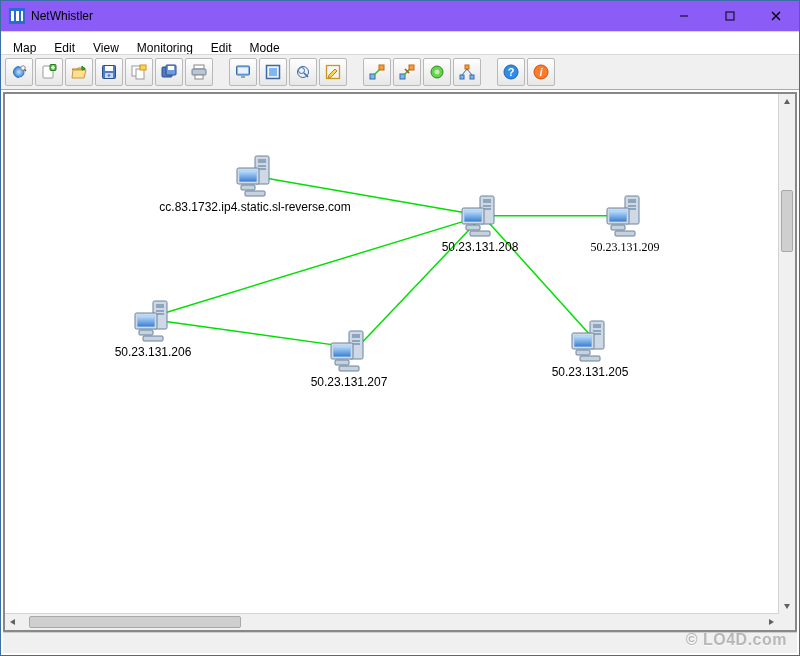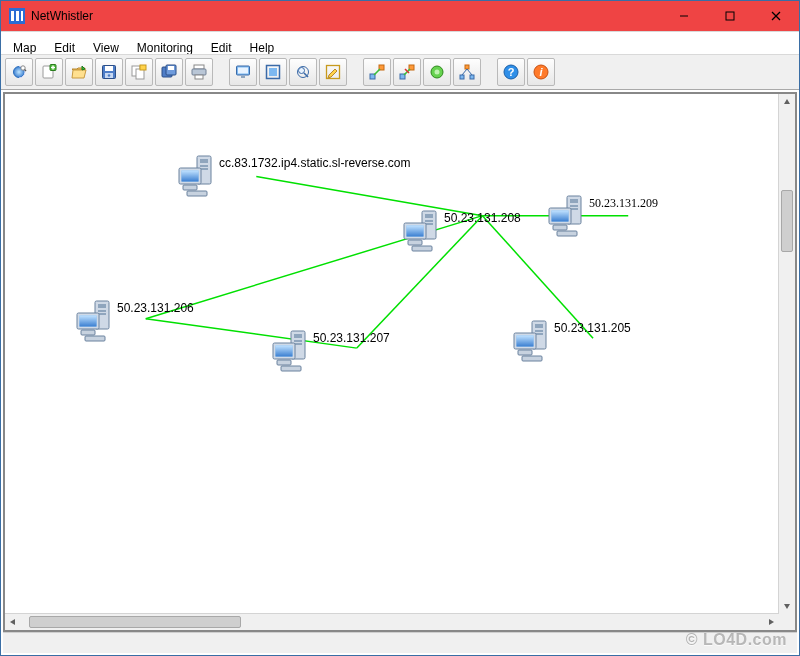--- a/index.html
+++ b/index.html
@@ -1,38 +1,38 @@
 <!DOCTYPE html>
 <html><head>
 <meta charset="utf-8">
 <style>
   html,body{margin:0;padding:0;font-family:"Segoe UI",Tahoma,sans-serif;font-size:12px;background:#fff;color:#000;}
   .window{width:800px;height:656px;box-sizing:border-box;border:1px solid #3a6ea5;display:flex;flex-direction:column;background:#fff;position:relative;}
   
-  .titlebar{height:30px;display:flex;align-items:center;border-bottom:1px solid #d9d9d9;background:#ef4444;}
+  .titlebar{height:30px;display:flex;align-items:center;border-bottom:1px solid #d9d9d9;background:#8b5cf6;}
   .titlebar .app-icon{width:16px;height:16px;margin:0 6px 0 8px;}
   .titlebar .title{flex:0 0 auto;font-size:12px;}
   .titlebar .spacer{flex:1 1 auto;}
   .win-controls{display:flex;height:100%;}
   .win-btn{width:46px;height:100%;display:flex;align-items:center;justify-content:center;}
   .win-btn svg{width:10px;height:10px;}
   
   .menubar{height:22px;display:flex;align-items:center;padding:0 4px;gap:2px;font-size:12px;}
   .menu-item{padding:2px 8px;margin-top:9px;}
   
   .toolbar{height:34px;background:#f0f0f0;border-top:1px solid #d9d9d9;border-bottom:1px solid #a9a9a9;display:flex;align-items:center;padding:0 4px;gap:4px;}
   .tb-group{display:flex;gap:2px;}
   .tb-sep{width:8px;}
   .tb-btn{width:26px;height:26px;border:1px solid #b9b9b9;background:linear-gradient(#fefefe,#e7e7e7);display:flex;align-items:center;justify-content:center;border-radius:2px;}
   .tb-btn svg{width:16px;height:16px;}
   
   .canvas-wrap{flex:1 1 auto;position:relative;border:2px solid #888;margin:2px 2px 0 2px;overflow:hidden;background:#fff;}
   .canvas{position:absolute;inset:0;right:16px;bottom:16px;overflow:hidden;}
   .canvas svg.lines{position:absolute;inset:0;width:100%;height:100%;}
-  .node{position:absolute;display:flex;flex-direction:row;align-items:flex-start;width:160px;pointer-events:auto;}
+  .node{position:absolute;display:flex;flex-direction:column;align-items:center;width:160px;pointer-events:auto;}
   .node .icon-wrap{width:44px;height:44px;display:flex;align-items:flex-end;justify-content:center;}
   .node-label{font-size:12px;text-align:center;white-space:nowrap;margin-top:2px;}
   
   .vscroll{position:absolute;right:0;top:0;bottom:16px;width:16px;background:#f0f0f0;border-left:1px solid #d4d4d4;display:flex;flex-direction:column;}
   .hscroll{position:absolute;left:0;right:16px;bottom:0;height:16px;background:#f0f0f0;border-top:1px solid #d4d4d4;display:flex;flex-direction:row;}
   .sb-btn{width:16px;height:16px;display:flex;align-items:center;justify-content:center;background:#f0f0f0;}
   .sb-track-v{flex:1;position:relative;}
   .sb-track-h{flex:1;position:relative;}
   .sb-thumb-v{position:absolute;left:2px;right:2px;top:80px;height:60px;background:#cfcfcf;border:1px solid #a8a8a8;border-radius:2px;}
   .sb-thumb-h{position:absolute;top:2px;bottom:2px;left:8px;width:210px;background:#cfcfcf;border:1px solid #a8a8a8;border-radius:2px;}
@@ -77,21 +77,21 @@
         </div>
     </div>
   </div>
 
   <div class="menubar" id="menubar">
       <div class="menu-item">Map</div>
       <div class="menu-item">Edit</div>
       <div class="menu-item">View</div>
       <div class="menu-item">Monitoring</div>
       <div class="menu-item">Edit</div>
-      <div class="menu-item">Help</div>
+      <div class="menu-item">Mode</div>
     </div>
 
   <div class="toolbar" id="toolbar">
       <div class="tb-group">
         <div class="tb-btn">
           <span style="display: inline-flex;">
             <svg viewBox="0 0 16 16">
               <circle cx="8" cy="8" r="5.5" fill="url(#g1)" stroke="#2a6dbb"></circle>
               <path d="M8 2 A6 6 0 0 1 8 14" fill="none" stroke="#eaeaff" stroke-width="1"></path>
               <defs>
@@ -286,21 +286,21 @@
               <defs>
                 <linearGradient id="gm" x1="0" y1="0" x2="0" y2="1">
                   <stop offset="0" stop-color="#bfe1ff"></stop>
                   <stop offset="1" stop-color="#3b7fd1"></stop>
                 </linearGradient>
               </defs>  
             </svg>
           </div>
           <div class="node-label">cc.83.1732.ip4.static.sl-reverse.com</div>
         </div>
-        <div class="node" style="left: 395px; top: 115px;">
+        <div class="node" style="left: 395px; top: 100px;">
           <div class="icon-wrap">
             <svg width="44" height="44" viewBox="0 0 44 44">    
               <rect x="22" y="2" width="14" height="28" rx="1.5" fill="#cfd9e6" stroke="#6b829e"></rect>    
               <rect x="25" y="5" width="8" height="4" fill="#8fa5bd"></rect>    
               <rect x="25" y="11" width="8" height="2" fill="#8fa5bd"></rect>    
               <rect x="25" y="14" width="8" height="2" fill="#8fa5bd"></rect>    
               <rect x="4" y="14" width="22" height="16" rx="1.5" fill="#d0dae7" stroke="#6b829e"></rect>    
               <rect x="6.5" y="16.5" width="17" height="11" fill="#7db8f0"></rect>    
               <rect x="6.5" y="16.5" width="17" height="11" fill="url(#gm)"></rect>    
               <rect x="8" y="31" width="14" height="5" rx="1" fill="#c7d2df" stroke="#6b829e"></rect>    

